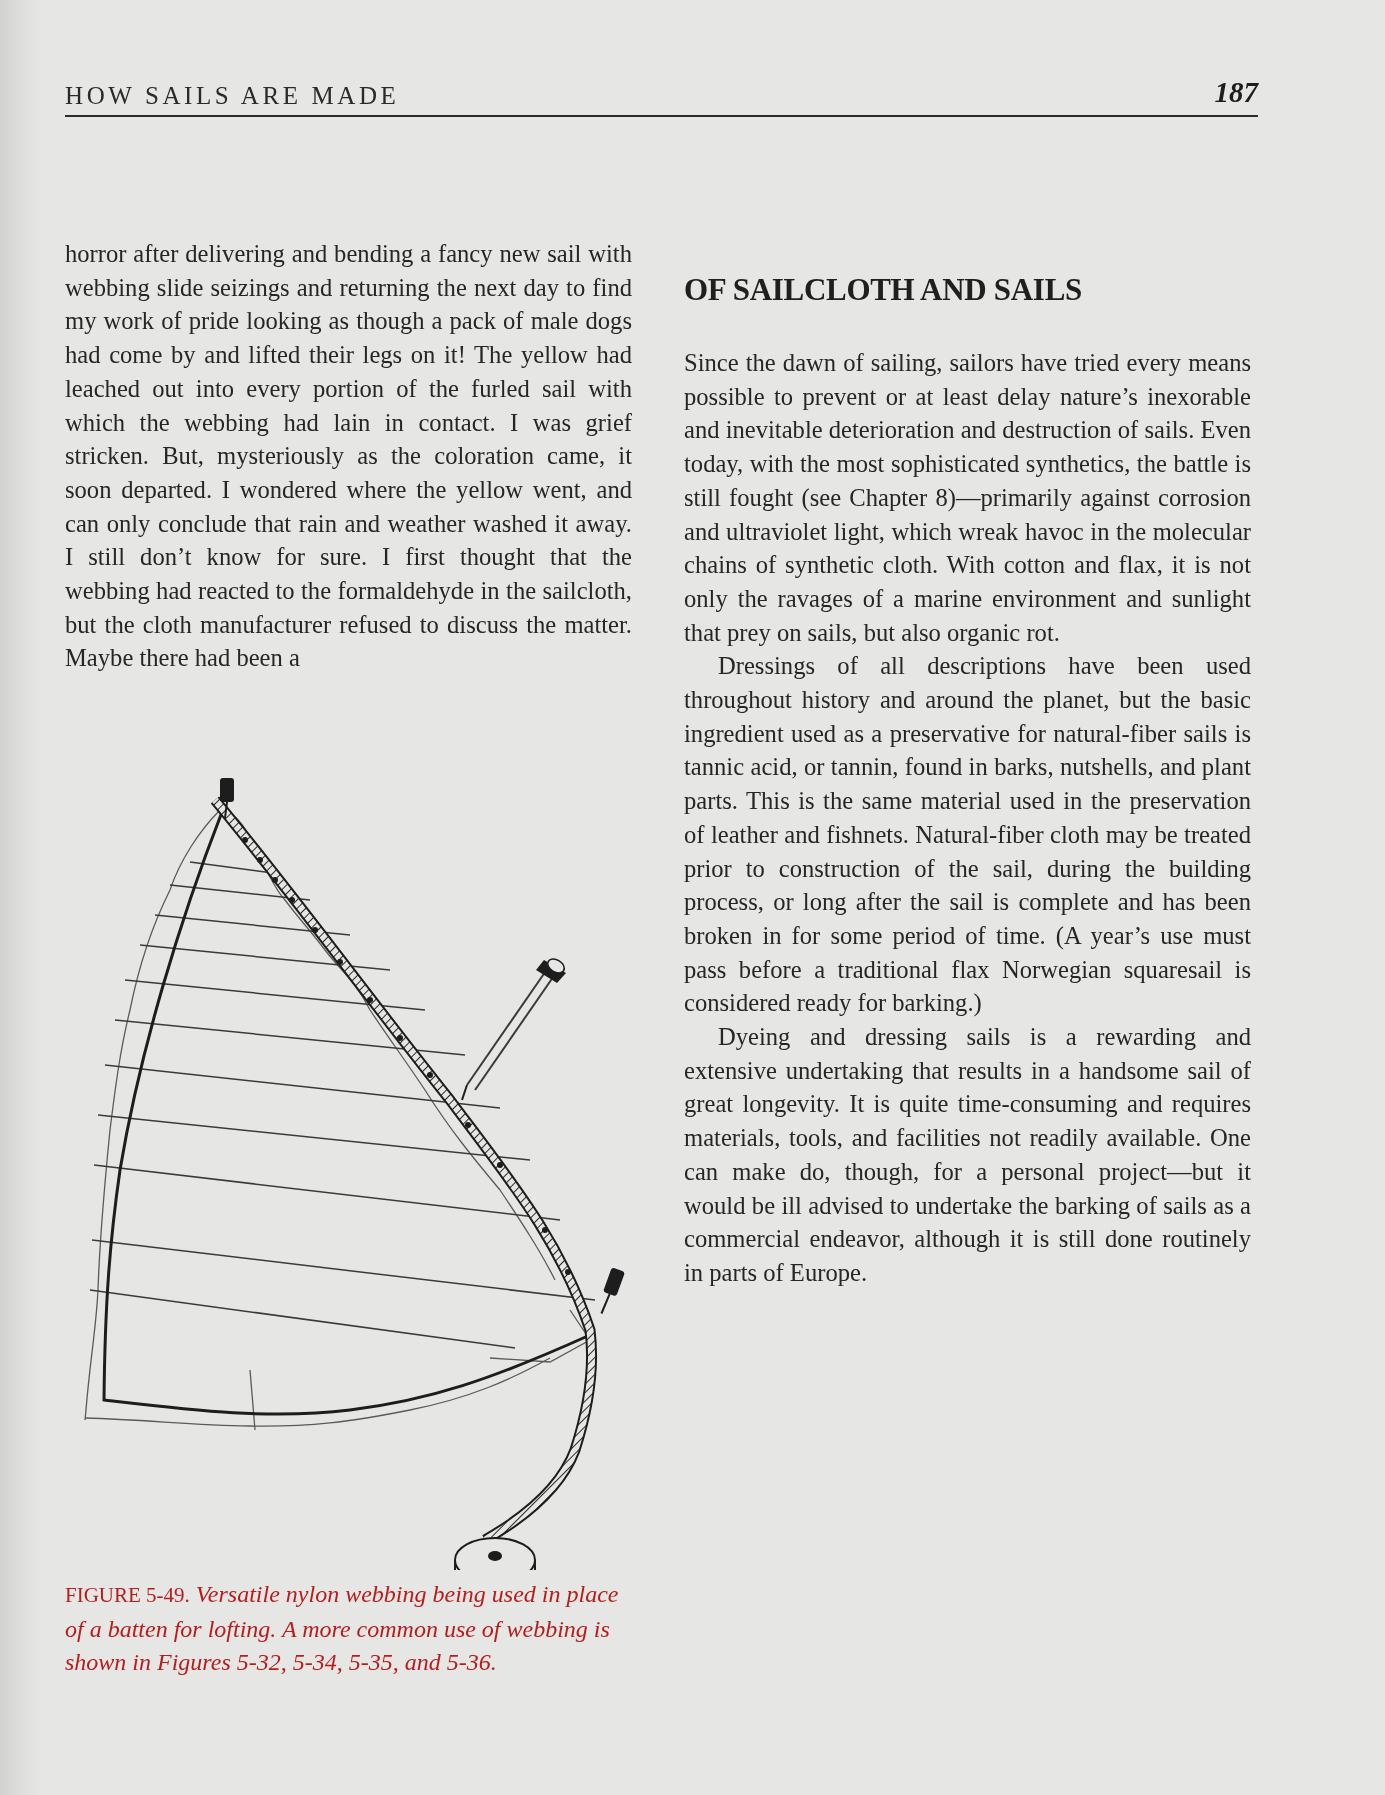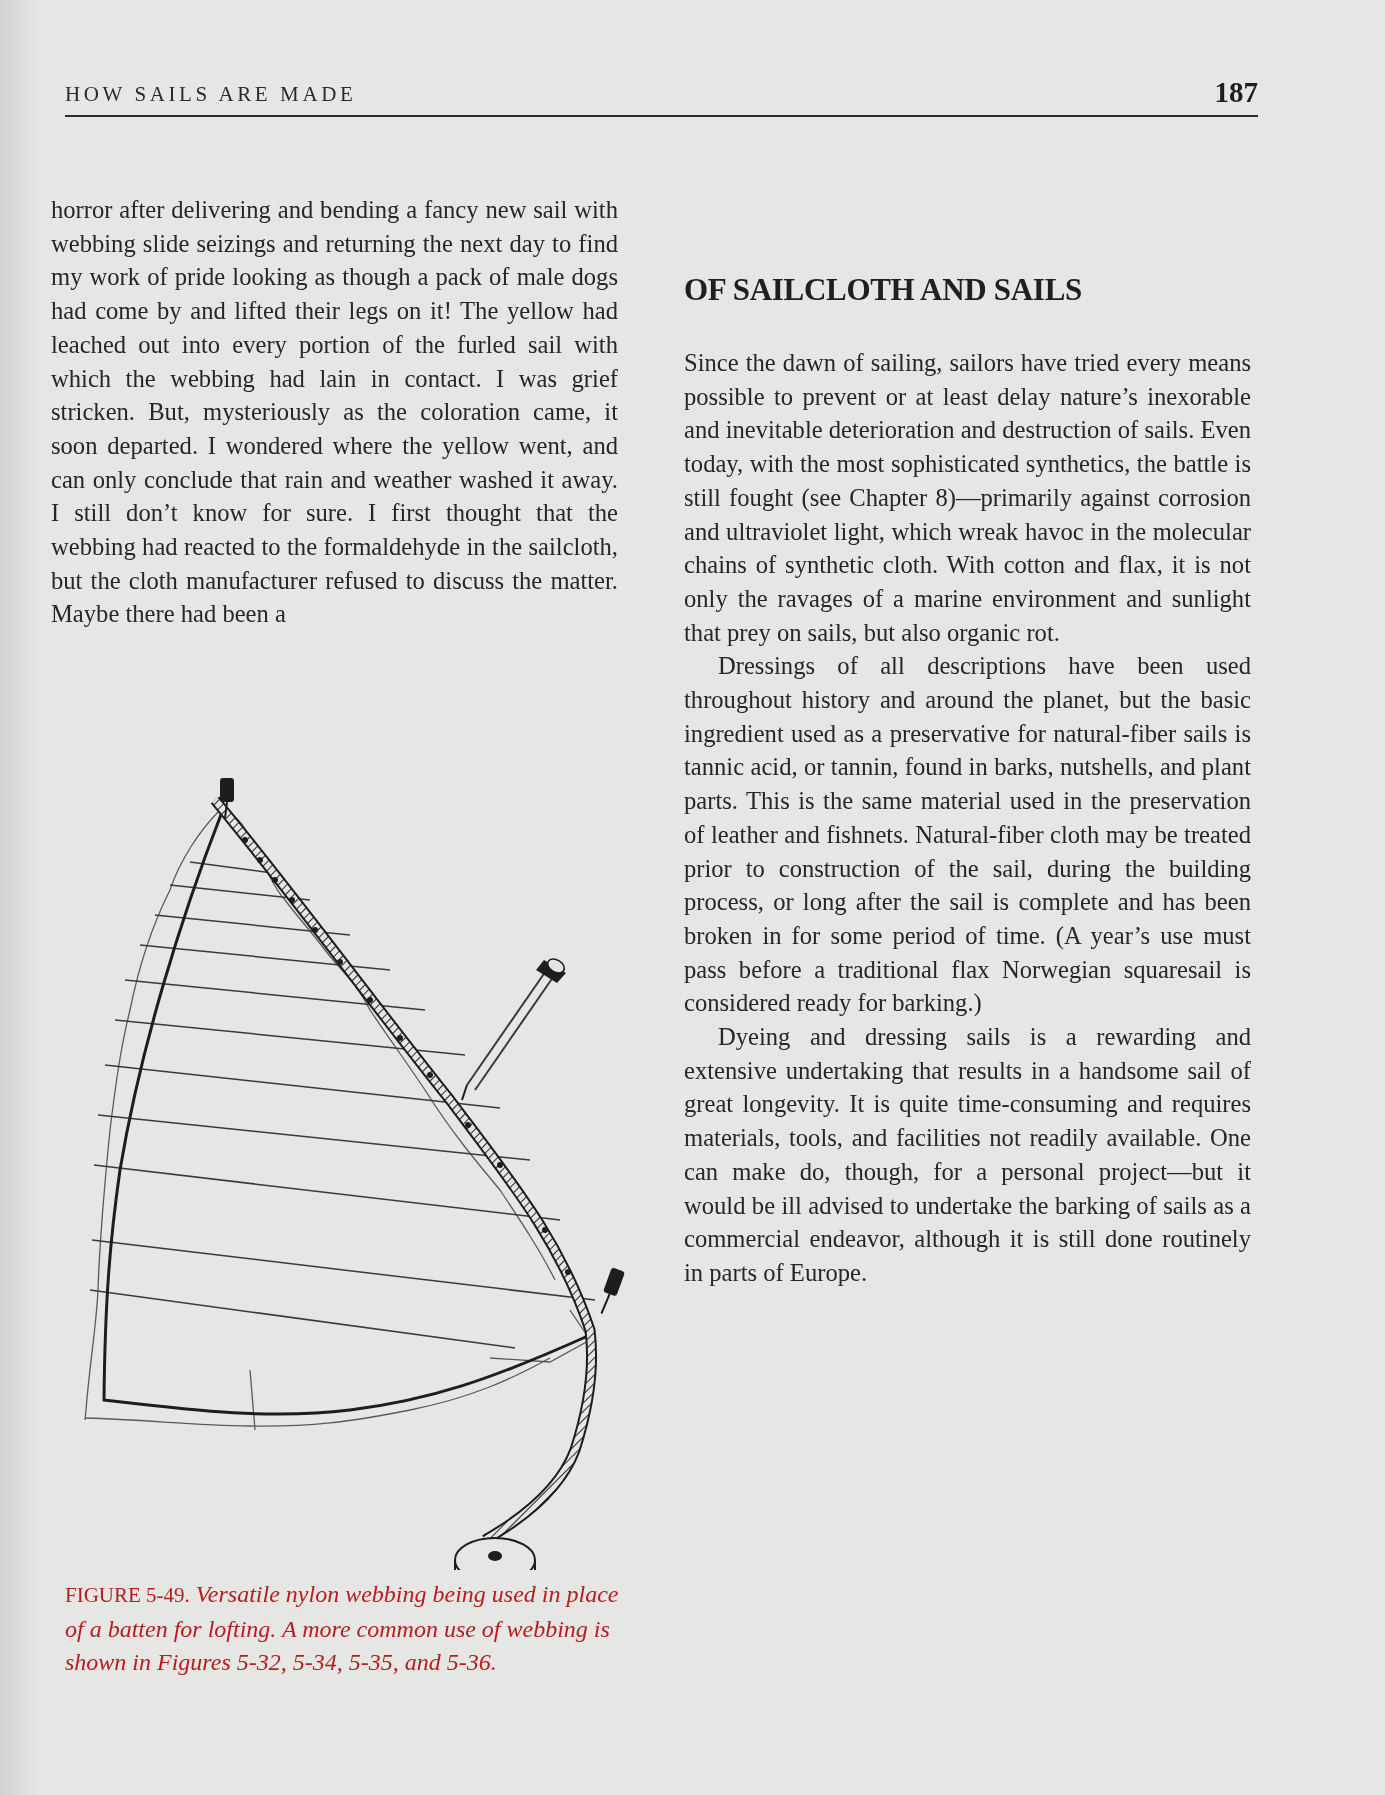--- a/index.html
+++ b/index.html
@@ -12,36 +12,36 @@
   }
   .page-shade {
     position: absolute; left: 0; top: 0; width: 40px; height: 1795px;
     background: linear-gradient(to right, #d2d2d0 0%, #dfdfdd 60%, rgba(230,230,228,0) 100%);
   }
   .running-head {
     position: absolute; left: 65px; top: 78px; width: 1193px; height: 40px;
   }
   .running-title {
     position: absolute; left: 0; top: 4px;
-    font-size: 21px; letter-spacing: 3.6px; color: #2a2a2a;
+    font-size: 25px; letter-spacing: 3.6px; color: #2a2a2a;
   }
   .page-number {
     position: absolute; right: 0; top: -2px;
-    font-size: 29px; font-weight: bold; color: #1e1e1e;
+    font-size: 29px; font-weight: bold; color: #1e1e1e; font-style: italic;
   }
   .head-rule {
     position: absolute; left: 65px; top: 115px; width: 1193px; height: 2px;
     background: #2b2b2b;
   }
   .col {
     position: absolute; top: 193px; width: 567px;
     font-size: 24.6px; line-height: 33.7px;
     text-align: justify; hyphens: manual;
   }
-  .col-left { left: 51px; }
+  .col-left { left: 65px; margin-top: 44px; }
   .col-right { left: 684px; }
   .col p { margin: 0; }
   .col p.indent { text-indent: 34px; }
   .section-heading {
     margin: 46px 0 39px 0;
     font-size: 31px; line-height: 34px; font-weight: bold;
     text-align: left; color: #1f1f1f; letter-spacing: -0.3px;
   }
   .figure {
     position: absolute; left: 70px; top: 770px; width: 580px; height: 800px;

